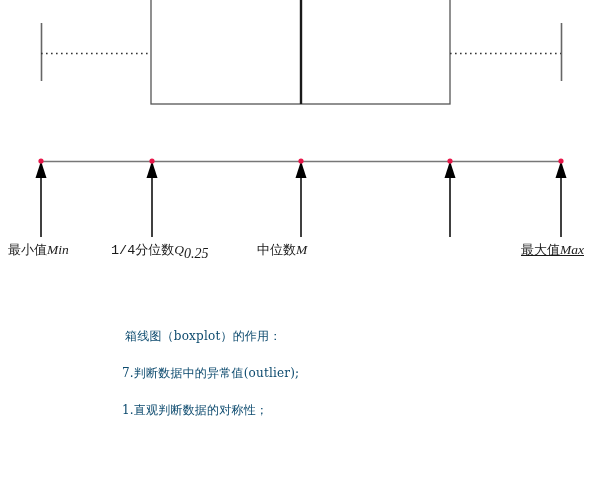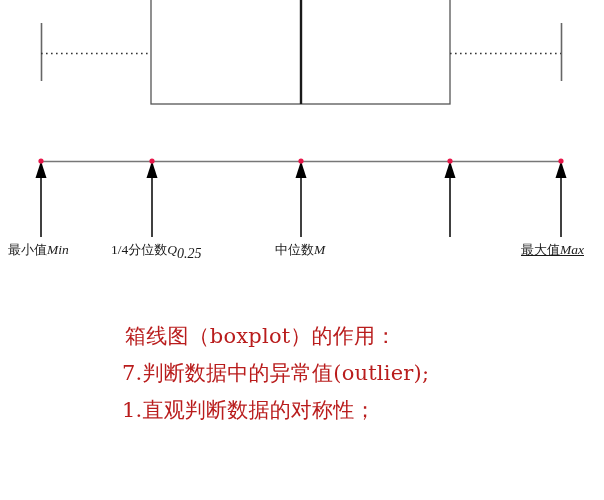--- a/index.html
+++ b/index.html
@@ -60,42 +60,42 @@
   .marker-label .cjk {
     font-family: "DejaVu Sans", "Liberation Sans", sans-serif;
     font-size: 13px;
   }
   .marker-label .ital {
     font-style: italic;
     font-family: "Liberation Serif", "DejaVu Serif", serif;
     font-size: 13.5px;
   }
   .marker-label .frac {
-    font-family: Liberation Serif, serif;
+    font-family: Liberation Mono, monospace;
     font-size: 13.5px;
   }
   .marker-label .sub {
     font-style: italic;
     font-size: 14px;
     vertical-align: sub;
     font-family: "Liberation Serif", "DejaVu Serif", serif;
   }
 
   
   .caption-block {
     position: absolute;
     left: 122px;
     top: 318px;
     width: 420px;
   }
   .caption-line {
     font-family: "DejaVu Serif", "Liberation Serif", serif;
-    font-size: 21px;
+    font-size: 12px;
     line-height: 37px;
-    color: #b91c1c;
+    color: #0c4a6e;
     white-space: nowrap;
     letter-spacing: 0.2px;
   }
   .caption-line.heading {
     padding-left: 3px;
   }
 </style>
 </head>
 <body>
 
@@ -150,21 +150,21 @@
       <circle cx="561" cy="11" r="2.6" fill="#e8174a"></circle>
     </g>
   </svg>
 
   <div class="marker-labels">
 
     <div class="marker-label" style="left:8px;"><span class="cjk">最小值</span><span class="ital">Min</span></div>
 
     <div class="marker-label" style="left:111px;"><span class="frac">1/4</span><span class="cjk">分位数</span><span class="ital">Q</span><span class="sub">0.25</span></div>
 
-    <div class="marker-label" style="left:275px;"><span class="cjk">中位数</span><span class="ital">M</span></div>
+    <div class="marker-label" style="left:257px;"><span class="cjk">中位数</span><span class="ital">M</span></div>
 
 
     <div class="marker-label" style="left:521px;text-decoration:underline;"><span class="cjk">最大值</span><span class="ital">Max</span></div>
 
   </div>
 
   <div class="caption-block">
     <div class="caption-line heading">箱线图（boxplot）的作用：</div>
     <div class="caption-line">7.判断数据中的异常值(outlier);</div>
     <div class="caption-line">1.直观判断数据的对称性；</div>

